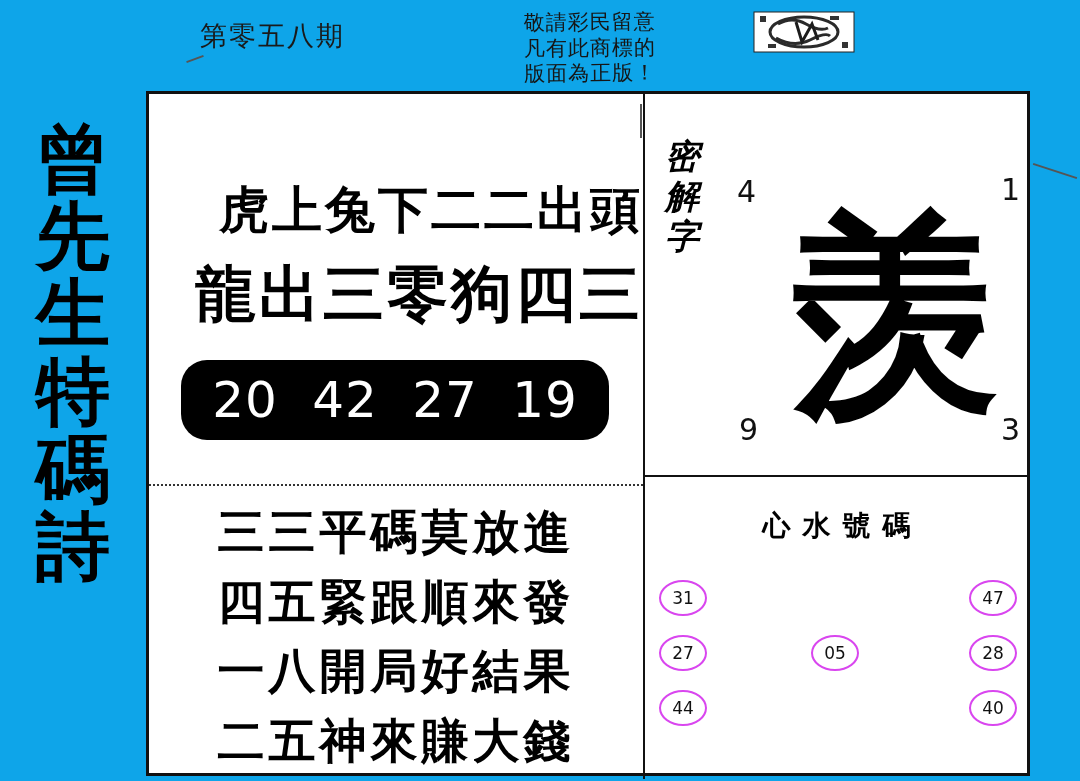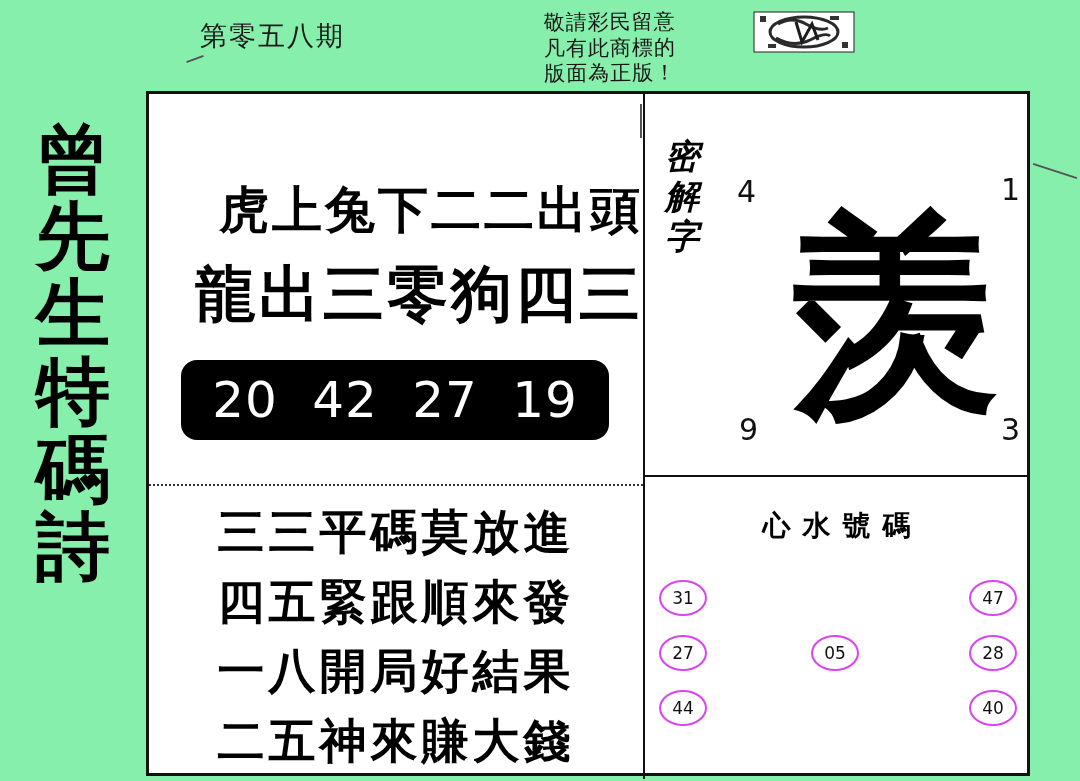--- a/index.html
+++ b/index.html
@@ -7,21 +7,21 @@
     padding: 0;
     background: #ffffff;
   }
   body {
     font-family: "DejaVu Sans", sans-serif;
   }
   #page {
     position: relative;
     width: 1080px;
     height: 781px;
-    background: #86efac;
+    background: #0ea5e9;
     overflow: hidden;
   }
 
   
   .issue-label {
     position: absolute;
     left: 200px;
     top: 18px;
     font-family: "DejaVu Serif", serif;
     font-size: 27px;
@@ -34,21 +34,21 @@
     left: 524px;
     top: 10px;
     font-family: "DejaVu Serif", serif;
     font-size: 21px;
     line-height: 1.22;
     color: #161616;
     letter-spacing: 1px;
     white-space: nowrap;
     transform: rotate(-0.6deg);
   }
-  .notice div { text-align: left; margin-left: 20px; }
+  .notice div { text-align: left; }
   .stamp {
     position: absolute;
     left: 752px;
     top: 8px;
     width: 104px;
     height: 48px;
     overflow: hidden;
   }
   .stamp svg { display: block; }
 
@@ -125,21 +125,21 @@
   .headline div:nth-child(2) { font-size: 61px; }
 
   
   .numbar {
     position: absolute;
     left: 32px;
     top: 266px;
     width: 428px;
     height: 80px;
     background: #000;
-    border-radius: 16px;
+    border-radius: 26px;
     display: flex;
     align-items: center;
     justify-content: space-around;
     padding: 0 14px;
     box-sizing: border-box;
   }
   .numbar span {
     color: #fff;
     font-family: "DejaVu Sans", sans-serif;
     font-size: 50px;

